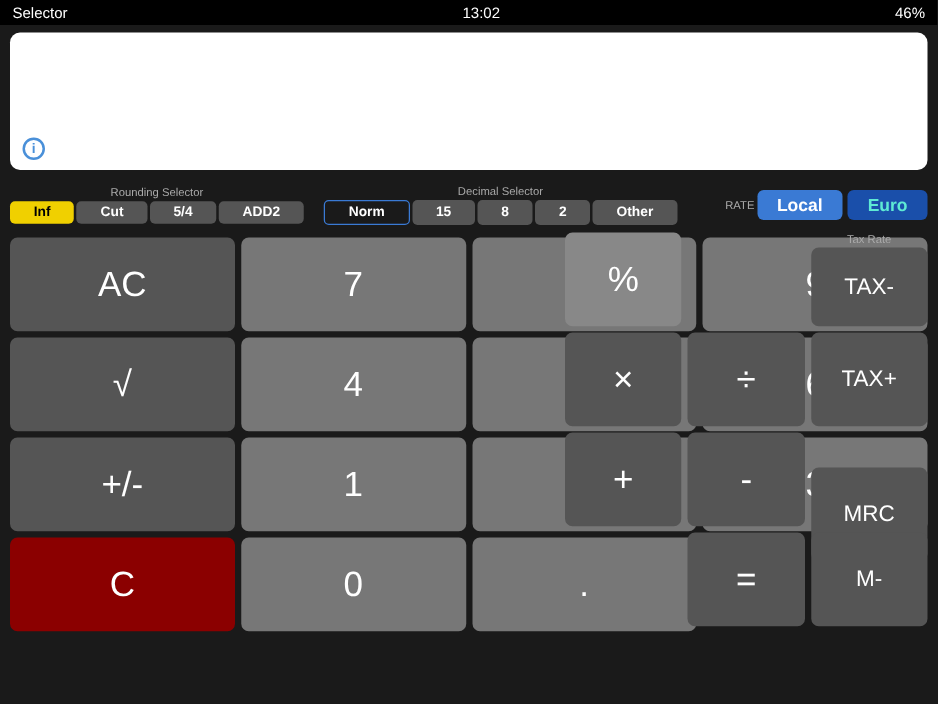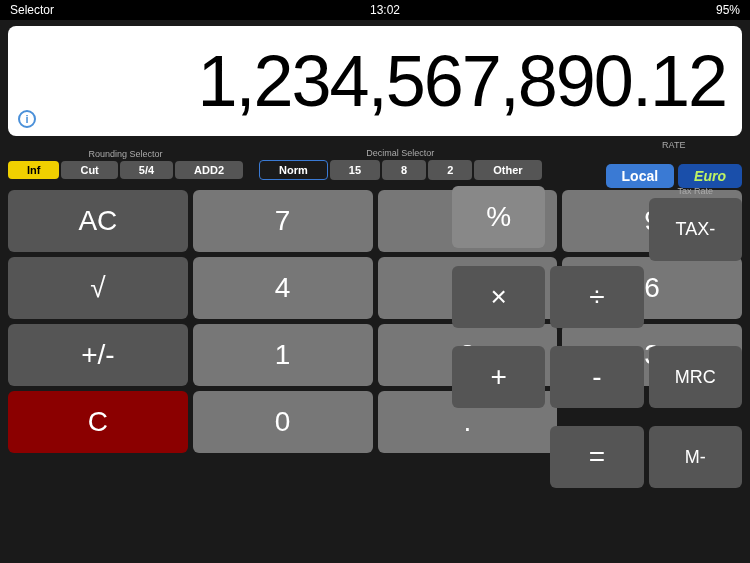--- a/index.html
+++ b/index.html
@@ -111,23 +111,23 @@
       border: 1.5px solid #3a7ad4;
       color: #fff;
     }
 
     
     .spacer { flex: 1; }
 
     
     .rate-group {
       display: flex;
-      flex-direction: column;
-      align-items: center;
-      gap: 14px;
+      flex-direction: row;
+      align-items: center;
+      gap: 2px;
     }
 
     .rate-label {
       font-size: 9px;
       color: #aaa;
       text-align: center;
     }
 
     .rate-buttons {
       display: flex;
@@ -151,21 +151,21 @@
     .key {
       border-radius: 6px;
       border: none;
       cursor: pointer;
       font-size: 28px;
       font-weight: 400;
       color: #fff;
       display: flex;
       align-items: center;
       justify-content: center;
-      height: 62px;
+      height: 75px;
       background: #666;
       transition: opacity 0.1s;
       user-select: none;
     }
 
     .key.dark { background: #555; }
     .key.medium { background: #777; }
     .key.red { background: #8b0000; }
     .key.percent { background: #888; font-size: 26px; }
 
@@ -191,38 +191,36 @@
       cursor: pointer;
     }
 
     .rate-btn.local {
       background: #3a7ad4;
       color: #fff;
     }
 
     .rate-btn.euro {
       background: #1a4faa;
-      color: #bef264;
-      font-style: italic;
+      color: #5eead4;
     }
   </style>
 </head>
 <body>
 
 <div class="status-bar">
   <span>Selector</span>
   <span>13:02</span>
-  <span>95%</span>
+  <span>46%</span>
 </div>
 
 <div class="display">
   <div class="info-icon">
     <span>i</span>
   </div>
-  <span class="display-number">1,234,567,890.12</span>
 </div>
 
 <div class="controls-row">
 
   <div class="selector-group">
     <div class="selector-label">Rounding Selector</div>
     <div class="selector-buttons">
       <button class="sel-btn active-yellow">Inf</button>
       <button class="sel-btn">Cut</button>
       <button class="sel-btn">5/4</button>
@@ -322,28 +320,31 @@
       <span class="key-label small-text">TAX-</span>
     </button>
   </div>
 
   <button class="key dark" style="grid-column:1; grid-row:2;">
     <span class="key-label">×</span>
   </button>
   <button class="key dark" style="grid-column:2; grid-row:2;">
     <span class="key-label">÷</span>
   </button>
+  <button class="key dark tax" style="grid-column:3; grid-row:2; font-size:20px;">
+    <span class="key-label small-text">TAX+</span>
+  </button>
 
   <button class="key dark" style="grid-column:1; grid-row:3/5; font-size:36px;">
     <span class="key-label">+</span>
   </button>
   <button class="key dark" style="grid-column:2; grid-row:3;">
     <span class="key-label">-</span>
   </button>
-  <button class="key dark" style="grid-column:3; grid-row:3; font-size:20px; font-weight:600;">
+  <button class="key dark" style="grid-column:3; grid-row:3; font-size:20px; font-weight:600;margin-top:28px;">
     <span class="key-label small-text">MRC</span>
   </button>
 
   <button class="key dark" style="grid-column:2; grid-row:4;">
     <span class="key-label">=</span>
   </button>
   <button class="key dark" style="grid-column:3; grid-row:4; font-size:20px; font-weight:600;">
     <span class="key-label small-text">M-</span>
   </button>
 </div>

